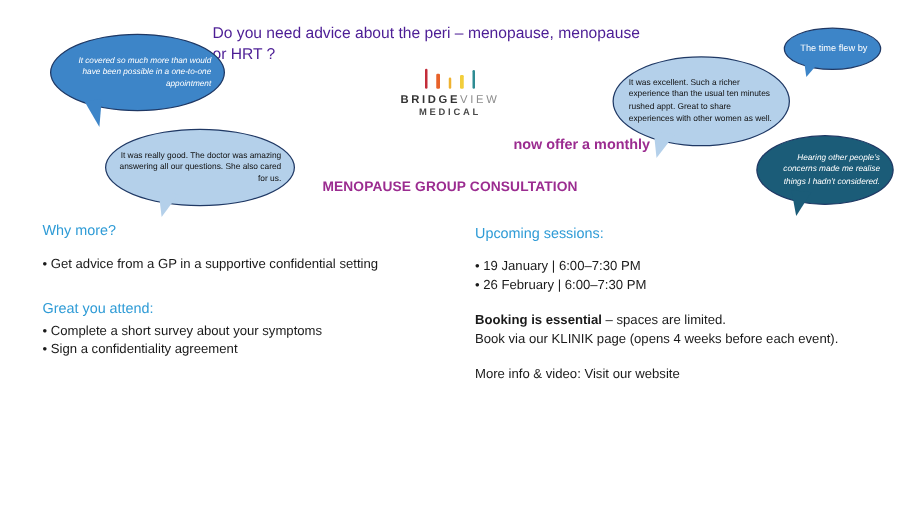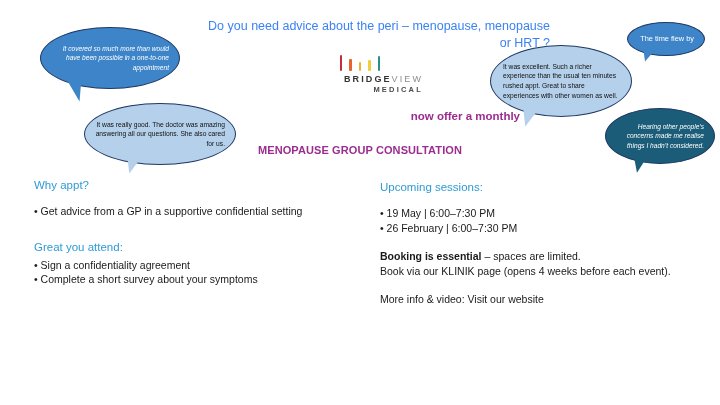--- a/index.html
+++ b/index.html
@@ -17,34 +17,34 @@
     background: #ffffff;
     overflow: hidden;
   }
 
   
   .headline {
     position: absolute;
     left: 170px;
     top: 18px;
     width: 380px;
-    text-align: right;
-    color: #3b82f6;
+    text-align: left;
+    color: #4c1d95;
     font-size: 12.5px;
     line-height: 17px;
     font-weight: 400;
   }
 
   
   .logo-wrap {
     position: absolute;
     left: 297px;
     top: 55px;
     width: 126px;
-    text-align: right;
+    text-align: center;
   }
   .logo-bars {
     height: 16px;
     display: flex;
     align-items: flex-end;
     justify-content: center;
     gap: 7px;
     margin-bottom: 3px;
   }
   .logo-bars i {
@@ -264,36 +264,36 @@
     <span class="btxt">The time flew by</span>
     <span class="tail"></span>
   </div>
 
   <div class="bubble b5">
     <span class="btxt">Hearing other people’s concerns made me realise things I hadn’t considered.</span>
     <span class="tail"></span>
   </div>
 
   <div class="col-left">
-    <div class="sec-head">Why appt?</div>
+    <div class="sec-head">Why more?</div>
     <div class="body-txt">
       <p>• Get advice from a GP in a supportive confidential setting</p>
     </div>
     <div class="gap"></div>
     <div class="sec-head tight">Great you attend:</div>
     <div class="body-txt">
+      <p>• Complete a short survey about your symptoms</p>
       <p>• Sign a confidentiality agreement</p>
-      <p>• Complete a short survey about your symptoms</p>
     </div>
   </div>
 
   <div class="col-right">
     <div class="sec-head">Upcoming sessions:</div>
     <div class="body-txt">
-      <p>• 19 May | 6:00–7:30 PM</p>
+      <p>• 19 January | 6:00–7:30 PM</p>
       <p>• 26 February | 6:00–7:30 PM</p>
     </div>
     <div class="gap-s"></div>
     <div class="body-txt">
       <p><span class="bold">Booking is essential</span><span> – spaces are limited.</span></p>
       <p>Book via our KLINIK page (opens 4 weeks before each event).</p>
     </div>
     <div class="gap-s"></div>
     <div class="body-txt">More info &amp; video: Visit our website</div>
   </div>

